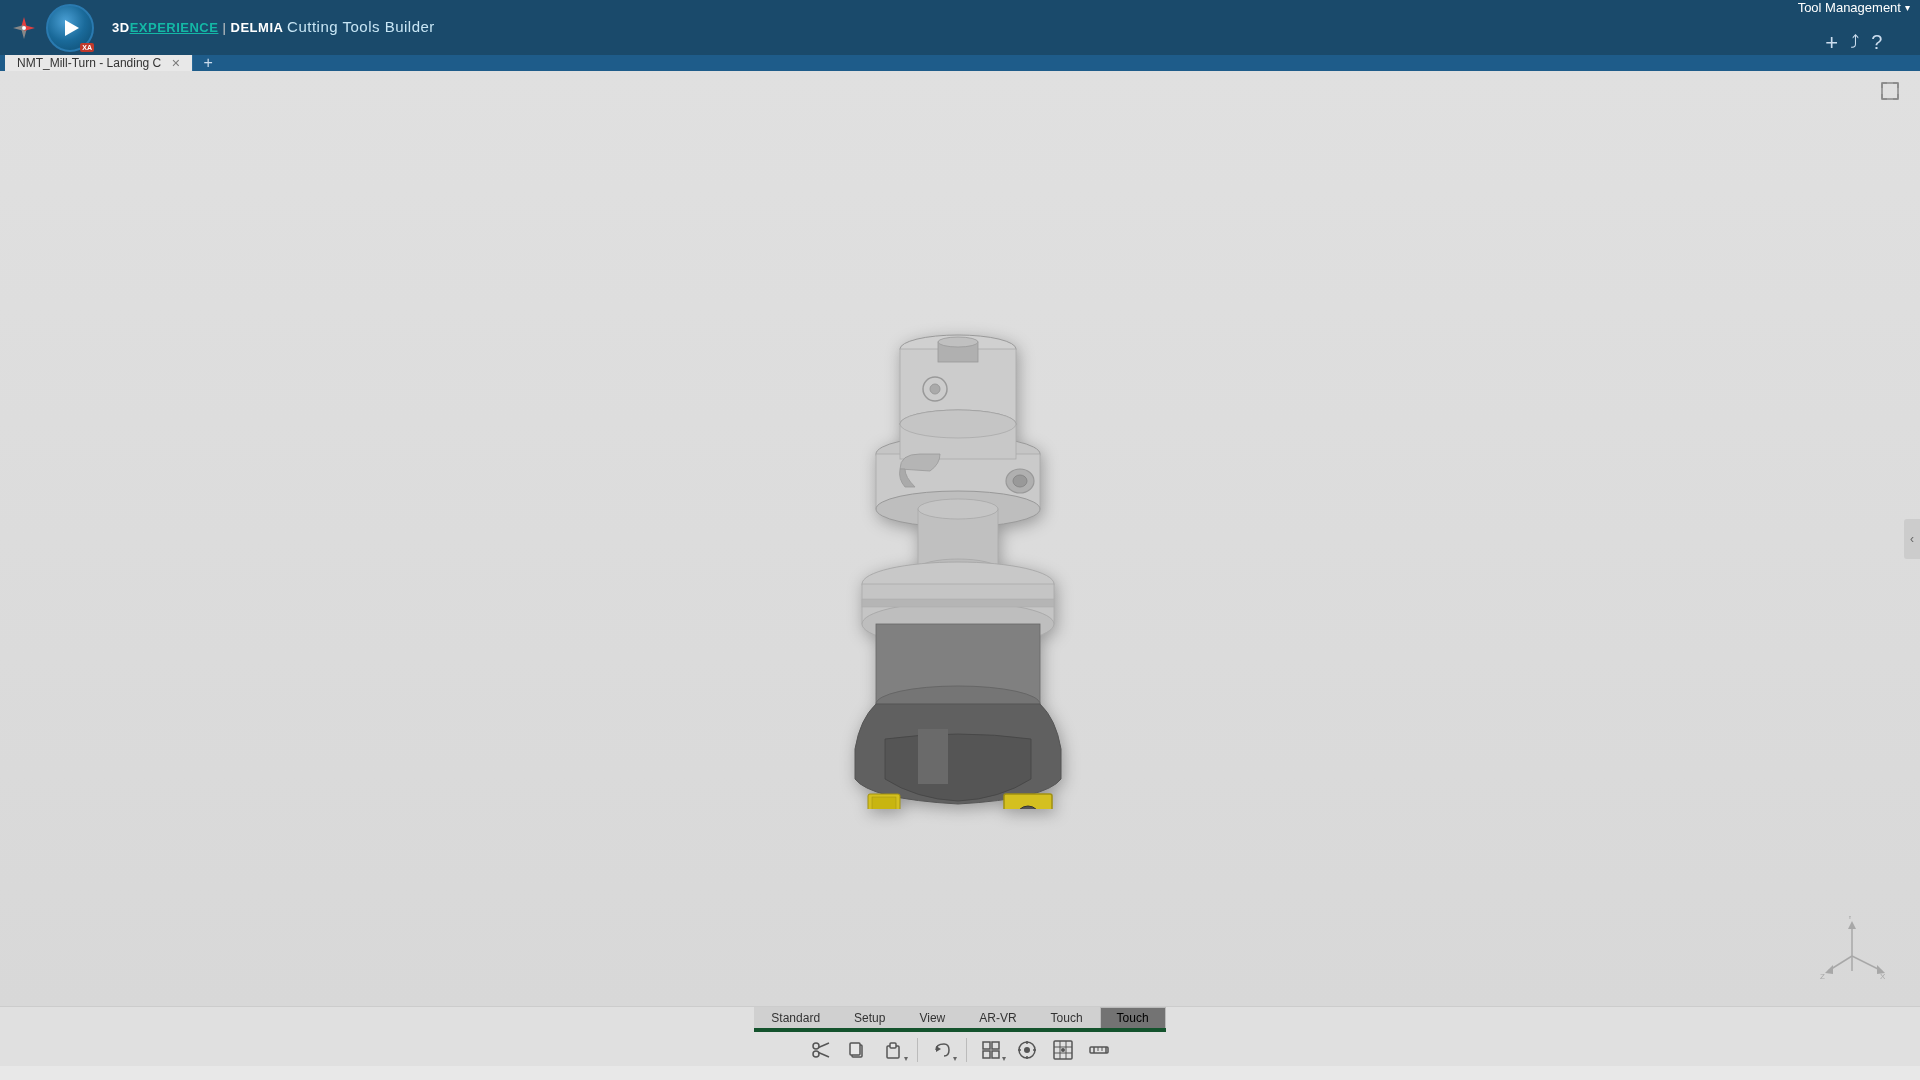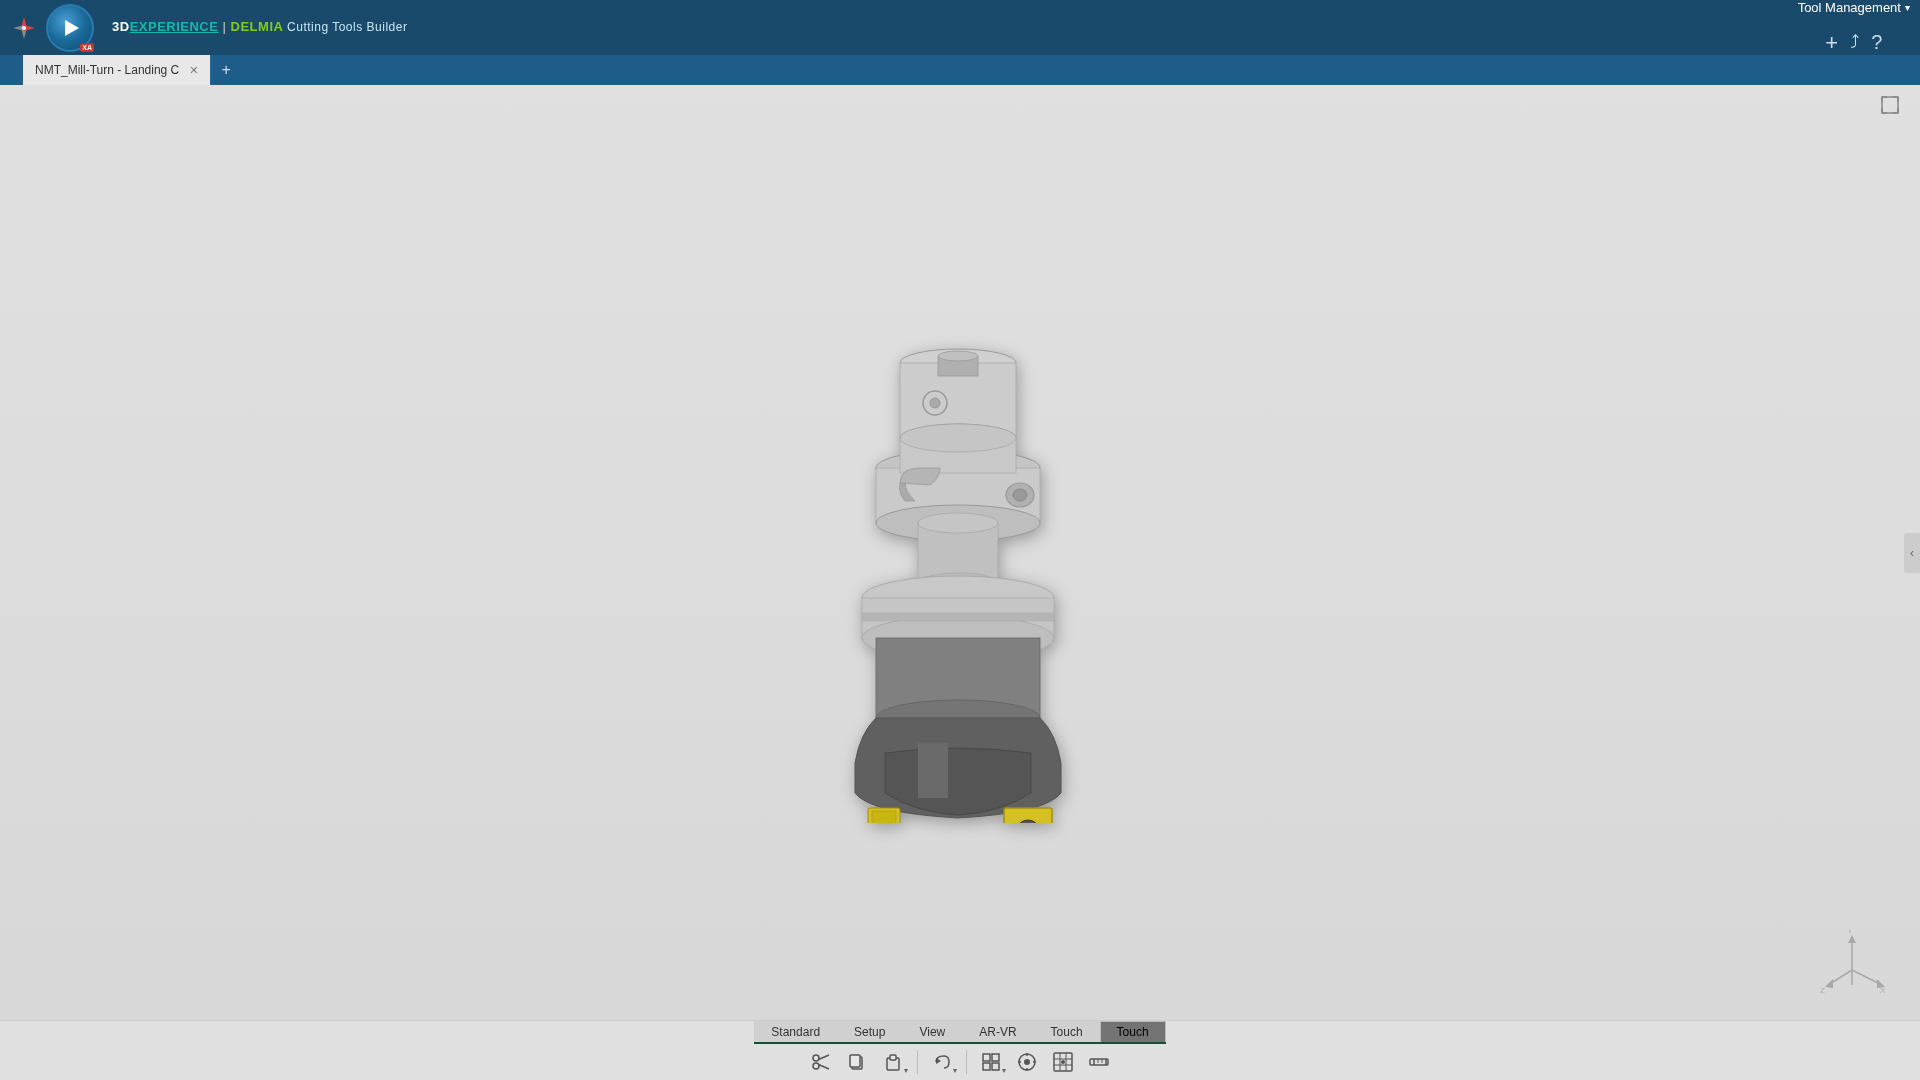--- a/index.html
+++ b/index.html
@@ -153,25 +153,25 @@
 
     .topbar-icon {
       color: #cde;
       font-size: 18px;
       cursor: pointer;
     }
 
     
     #tabbar {
       width: 100%;
-      height: 30px;
+      height: 16px;
       background: #1e5c8a;
       display: flex;
       align-items: stretch;
-      padding: 0 23px;
+      padding: 0 5px;
     }
 
     .tab-item {
       display: flex;
       align-items: center;
       padding: 0 12px;
       color: #ddf;
       font-size: 12px;
       cursor: pointer;
       border-right: 1px solid #2a6a99;
@@ -264,21 +264,21 @@
       flex-direction: column;
       align-items: center;
       justify-content: flex-start;
       position: relative;
     }
 
     #toolbar-tabs {
       display: flex;
       gap: 0;
       background: #d0d0d0;
-      border-bottom: 2px solid #14532d;
+      border-bottom: 4px solid #14532d;
       width: auto;
     }
 
     .toolbar-tab {
       padding: 3px 16px;
       font-size: 12px;
       color: #333;
       cursor: pointer;
       border: 1px solid transparent;
       border-bottom: none;
@@ -350,22 +350,22 @@
 
     <div id="play-button">
       <span id="play-button-label">XA</span>
     </div>
   </div>
 
   <div id="brand-text" style="margin-left:8px;">
     <div id="brand-3dx">
       <span>3D</span><span class="blue">EXPERIENCE</span>
       <span style="color:#ccc;font-weight:300;"> | </span>
-      <span style="color:#84cc16;font-weight:700;">DELMIA</span>
-      <span style="color:#c8e6f5;font-size:12px;font-weight:400;"> Cutting Tools Builder</span>
+      <span style="color:#ffffff;font-weight:700;">DELMIA</span>
+      <span style="color:#c8e6f5;font-size:15px;font-weight:400;"> Cutting Tools Builder</span>
     </div>
   </div>
 
 
   <div id="right-controls">
     <div id="tool-management-btn">
       <span>Tool Management</span>
       <span style="font-size:10px;">▾</span>
     </div>
     <div id="topbar-actions">

